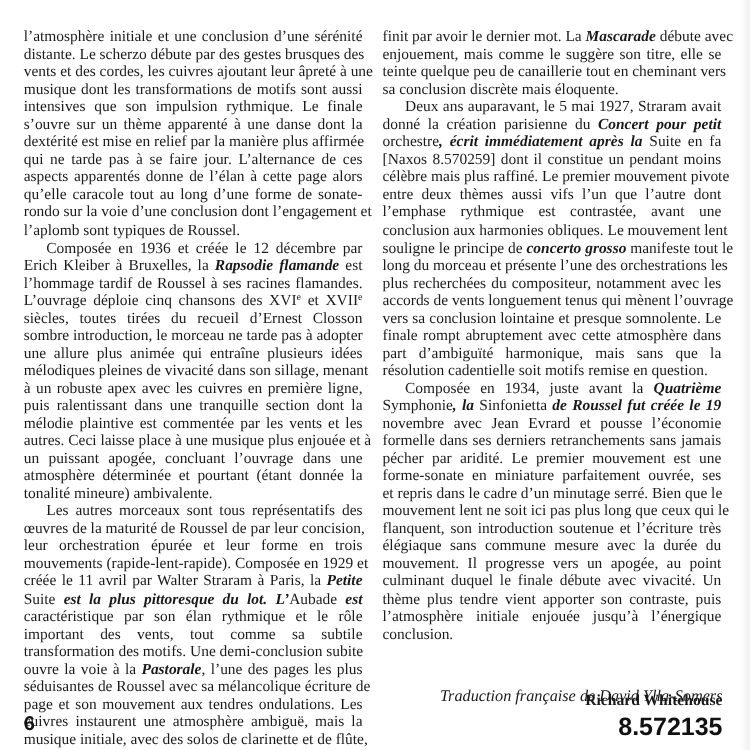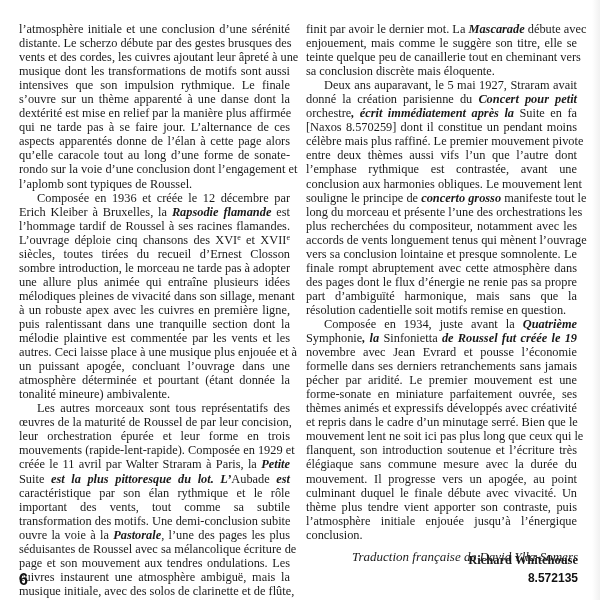--- a/index.html
+++ b/index.html
@@ -38,21 +38,21 @@
     position: absolute; right: 22px; top: 549px;
     font-style: italic; font-size: 13px;
   }
   .page-number {
     position: absolute; left: 19px; top: 571px;
     font-family: "Liberation Sans", sans-serif; font-weight: bold; font-size: 16px;
     color: #111;
   }
   .catalog-number {
     position: absolute; right: 22px; top: 571px;
-    font-family: "Liberation Sans", sans-serif; font-weight: bold; font-size: 12px;
+    font-family: "Liberation Sans", sans-serif; font-weight: bold; font-size: 20px;
     color: #111;
   }
 </style>
 </head>
 <body>
 
 <div class="edge"></div>
 
 <div class="col left" id="col-left">
     <span class="ln">l’atmosphère initiale et une conclusion d’une sérénité</span>
@@ -109,30 +109,28 @@
     <span class="ln">célèbre mais plus raffiné. Le premier mouvement pivote</span>
     <span class="ln">entre deux thèmes aussi vifs l’un que l’autre dont</span>
     <span class="ln">l’emphase rythmique est contrastée, avant une</span>
     <span class="ln">conclusion aux harmonies obliques. Le mouvement lent</span>
     <span class="ln">souligne le principe de <i>concerto grosso</i> manifeste tout le</span>
     <span class="ln">long du morceau et présente l’une des orchestrations les</span>
     <span class="ln">plus recherchées du compositeur, notamment avec les</span>
     <span class="ln">accords de vents longuement tenus qui mènent l’ouvrage</span>
     <span class="ln">vers sa conclusion lointaine et presque somnolente. Le</span>
     <span class="ln">finale rompt abruptement avec cette atmosphère dans</span>
-    <span class="ln">des pages dont le flux d’énergie ne renie pas sa propre</span>
     <span class="ln">part d’ambiguïté harmonique, mais sans que la</span>
     <span class="ln last">résolution cadentielle soit motifs remise en question.</span>
     <span class="ln ind">Composée en 1934, juste avant la <i>Quatrième</i></span>
     <span class="ln">Symphonie<i>, la </i>Sinfonietta<i> de Roussel fut créée le 19</i></span>
     <span class="ln">novembre avec Jean Evrard et pousse l’économie</span>
     <span class="ln">formelle dans ses derniers retranchements sans jamais</span>
     <span class="ln">pécher par aridité. Le premier mouvement est une</span>
     <span class="ln">forme-sonate en miniature parfaitement ouvrée, ses</span>
-    <span class="ln">thèmes animés et expressifs développés avec créativité</span>
     <span class="ln">et repris dans le cadre d’un minutage serré. Bien que le</span>
     <span class="ln">mouvement lent ne soit ici pas plus long que ceux qui le</span>
     <span class="ln">flanquent, son introduction soutenue et l’écriture très</span>
     <span class="ln">élégiaque sans commune mesure avec la durée du</span>
     <span class="ln">mouvement. Il progresse vers un apogée, au point</span>
     <span class="ln">culminant duquel le finale débute avec vivacité. Un</span>
     <span class="ln">thème plus tendre vient apporter son contraste, puis</span>
     <span class="ln">l’atmosphère initiale enjouée jusqu’à l’énergique</span>
     <span class="ln last">conclusion.</span>
   </div>

